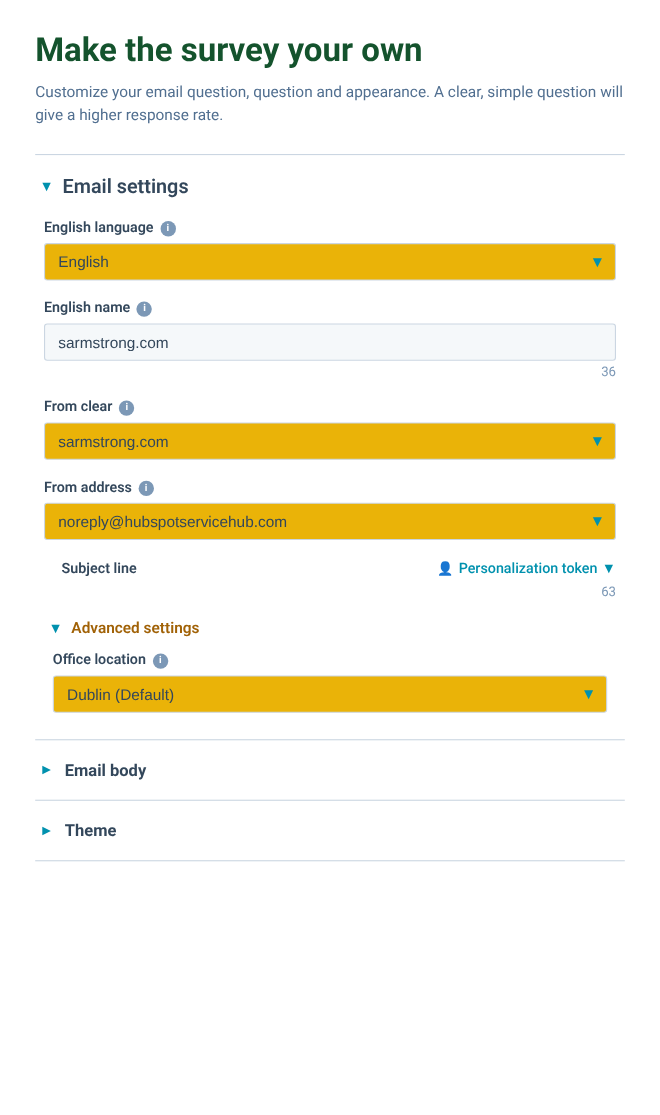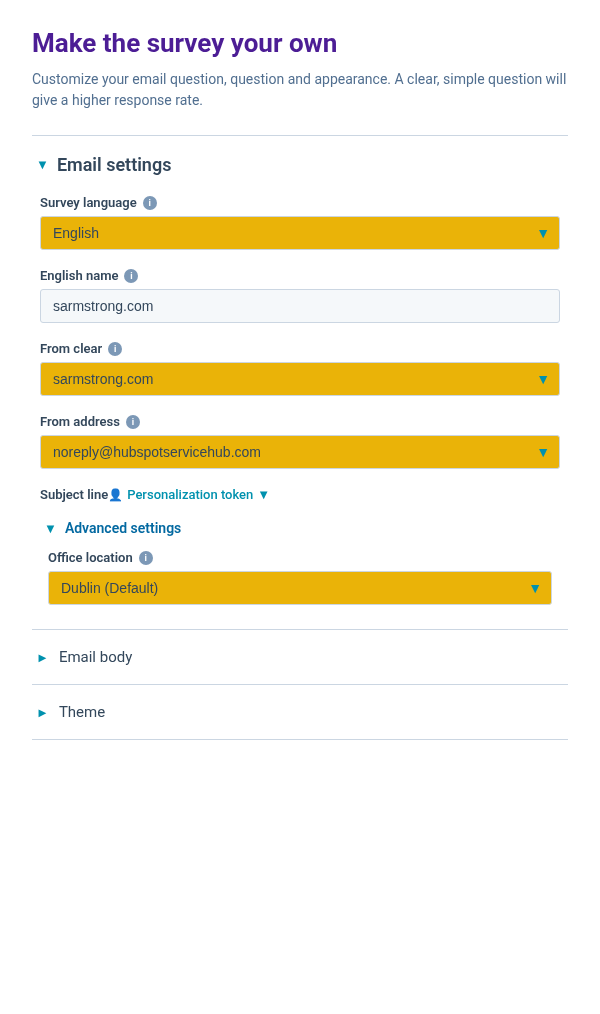--- a/index.html
+++ b/index.html
@@ -10,23 +10,23 @@
       width: 600px;
       min-height: 1014px;
       font-size: 14px;
     }
 
     .page-wrapper {
       padding: 28px 32px 32px 32px;
     }
 
     h1 {
-      font-size: 26px;
+      font-size: 30px;
       font-weight: 700;
-      color: #4c1d95;
+      color: #14532d;
       margin-bottom: 10px;
       line-height: 1.2;
     }
 
     .subtitle {
       font-size: 14px;
       color: #516f90;
       line-height: 1.5;
       margin-bottom: 24px;
     }
@@ -135,21 +135,23 @@
     .char-count {
       text-align: right;
       font-size: 12px;
       color: #7c98b6;
       margin-top: 3px;
     }
 
     .subject-line-header {
       display: flex;
       align-items: center;
+      justify-content: space-between;
       margin-bottom: 6px;
+      margin-left: 16px;
     }
 
     .personalization-token {
       display: flex;
       align-items: center;
       gap: 4px;
       color: #0091ae;
       font-size: 13px;
       font-weight: 500;
       cursor: pointer;
@@ -168,40 +170,40 @@
       align-items: center;
       gap: 8px;
       cursor: pointer;
       margin-bottom: 14px;
       padding: 0 4px;
     }
 
     .advanced-header-label {
       font-size: 14px;
       font-weight: 600;
-      color: #0369a1;
+      color: #a16207;
     }
 
     .bottom-section {
       border-top: 1px solid #cbd6e2;
       margin-top: 24px;
     }
 
     .bottom-item {
       border-bottom: 1px solid #cbd6e2;
       padding: 18px 4px;
       display: flex;
       align-items: center;
       gap: 10px;
       cursor: pointer;
     }
 
     .bottom-item-label {
       font-size: 15px;
-      font-weight: 400;
+      font-weight: 700;
       color: #33475b;
     }
 
     .chevron-right {
       color: #0091ae;
       font-size: 13px;
     }
   </style>
 </head>
 <body>
@@ -215,40 +217,41 @@
   <div class="section">
     <div class="section-header">
       <span class="chevron-down">▼</span>
       <span class="section-header-label">Email settings</span>
     </div>
 
     <div class="fields-container">
 
       <div class="field-group">
         <div class="field-label">
-          <span>Survey language</span>
+          <span>English language</span>
           <span class="info-icon">i</span>
         </div>
         <div class="select-wrapper">
           <select class="select-field">
             <option>English</option>
             <option>French</option>
             <option>German</option>
             <option>Spanish</option>
           </select>
           <span class="select-arrow">▼</span>
         </div>
       </div>
 
       <div class="field-group">
         <div class="field-label">
           <span>English name</span>
           <span class="info-icon">i</span>
         </div>
         <input type="text" class="text-input" value="sarmstrong.com" style="">
+        <div class="char-count">36</div>
       </div>
 
       <div class="field-group">
         <div class="field-label">
           <span>From clear</span>
           <span class="info-icon">i</span>
         </div>
         <div class="select-wrapper">
           <select class="select-field">
             <option>sarmstrong.com</option>
@@ -274,20 +277,21 @@
         <div class="subject-line-header">
           <div class="field-label" style="margin-bottom:0;">
             <span>Subject line</span>
           </div>
           <div class="personalization-token">
             <span class="token-icon">👤</span>
             <span>Personalization token</span>
             <span>▼</span>
           </div>
         </div>
+        <div class="char-count">63</div>
       </div>
 
       <div class="advanced-settings">
         <div class="advanced-header">
           <span class="chevron-down">▼</span>
           <span class="advanced-header-label">Advanced settings</span>
         </div>
 
         <div style="padding: 0 8px;">
 

